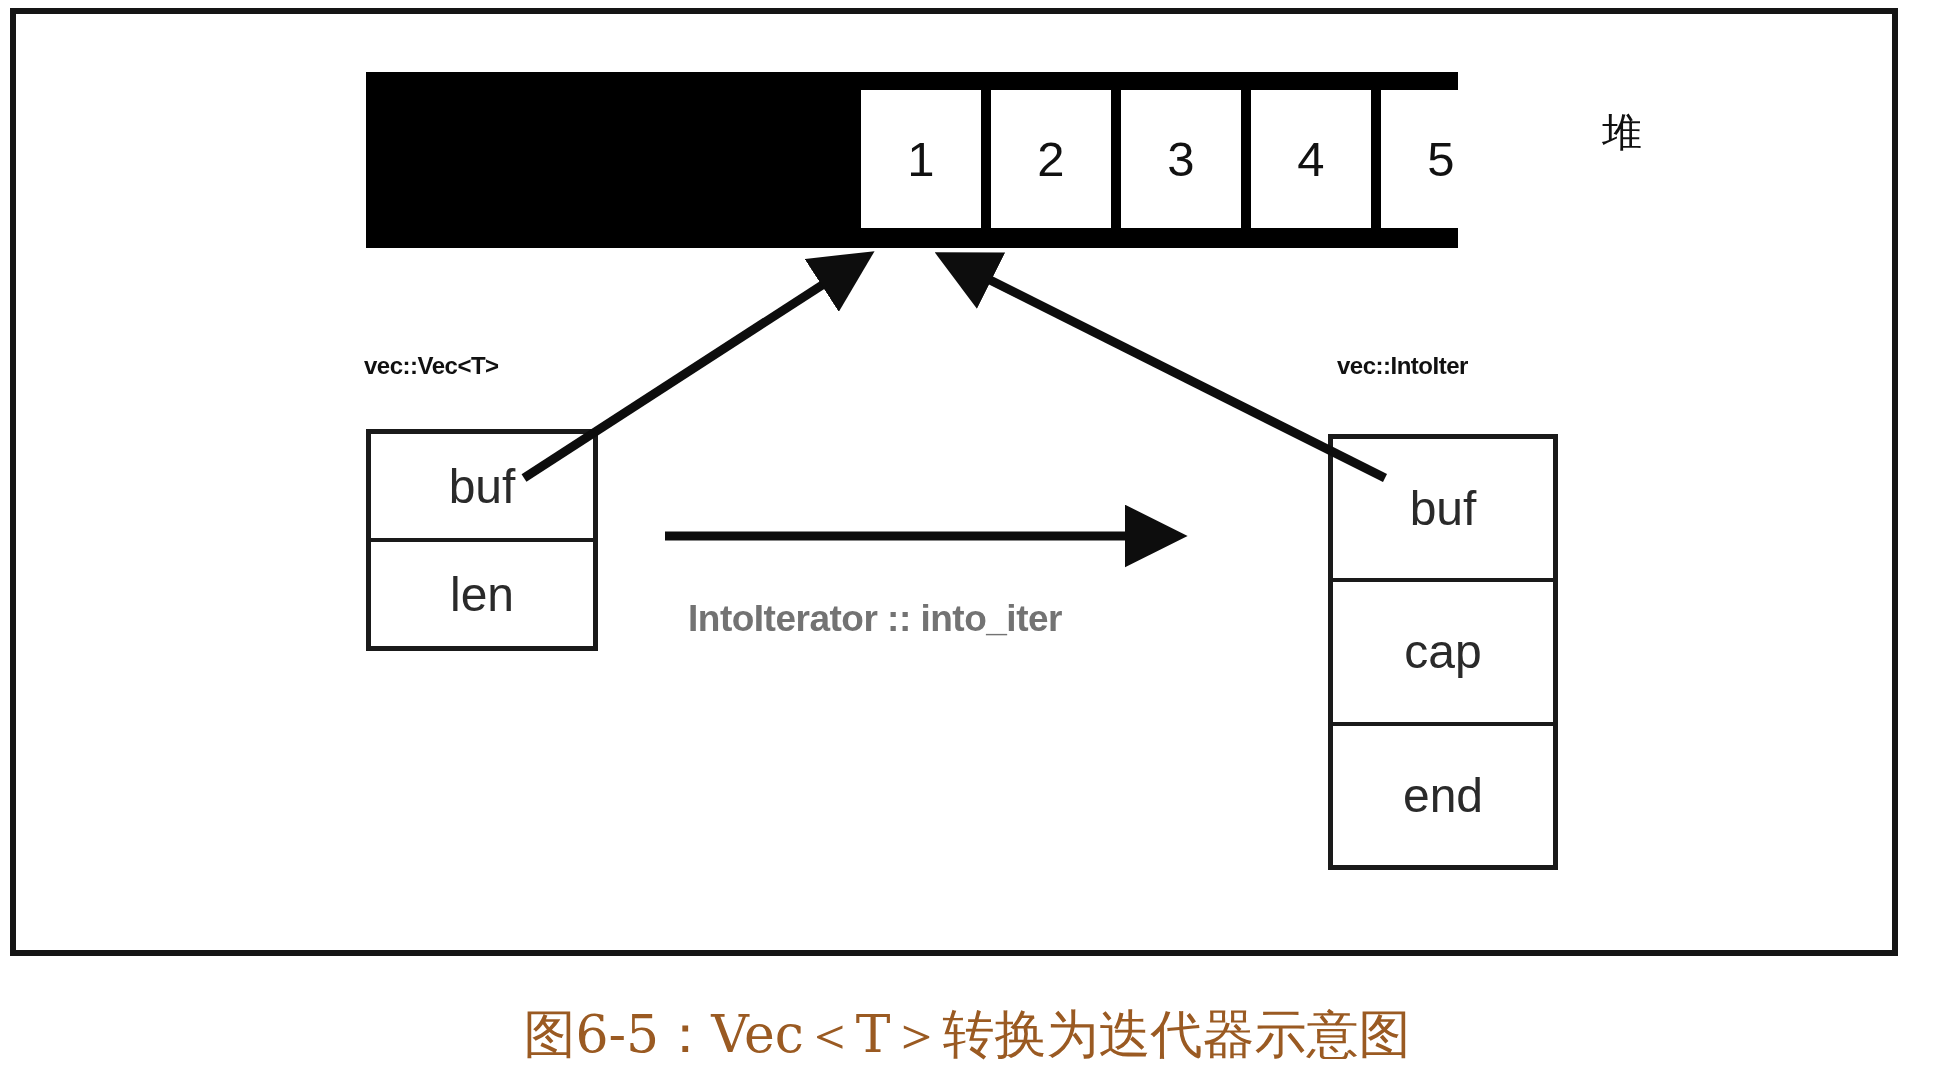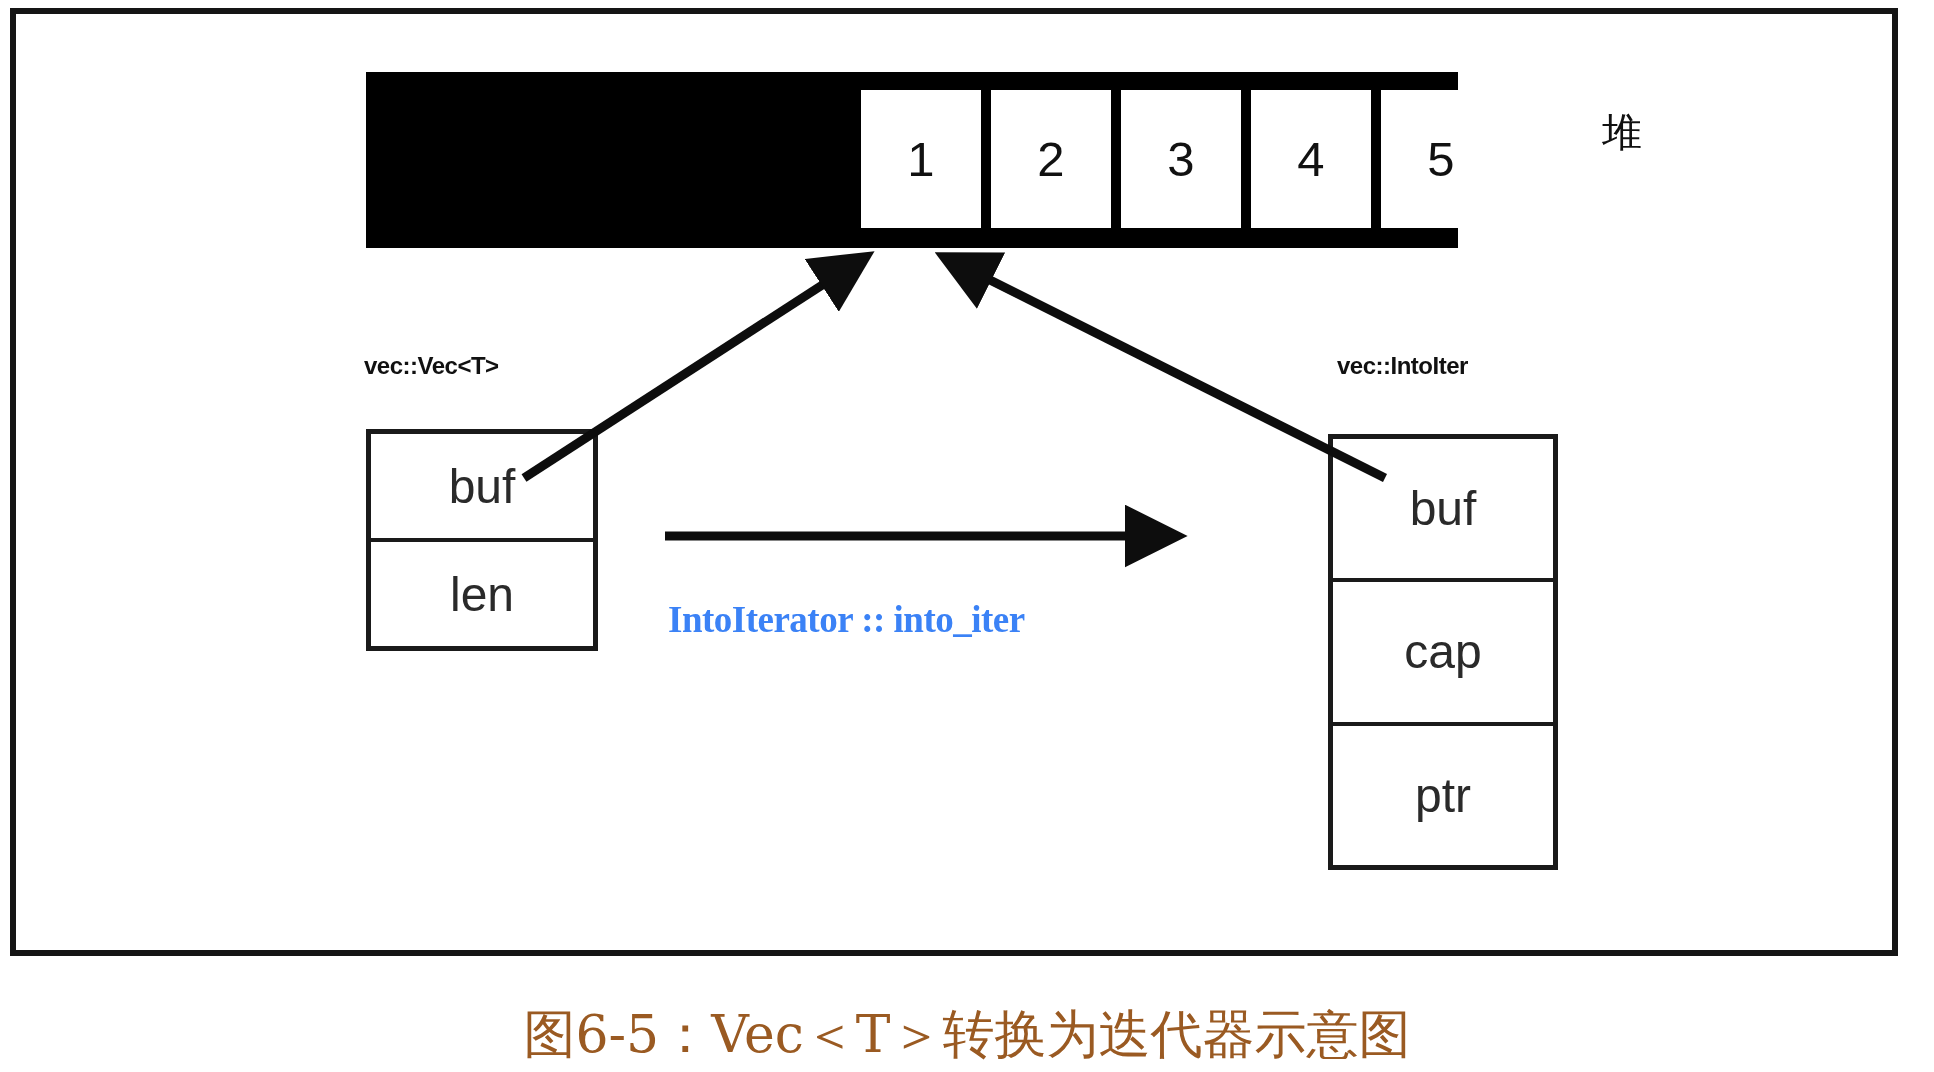--- a/index.html
+++ b/index.html
@@ -120,26 +120,26 @@
   .arrow-layer {
     position: absolute;
     left: 0; top: 0;
     width: 1934px;
     height: 1072px;
     pointer-events: none;
   }
 
   .mid-arrow-label {
     position: absolute;
-    left: 652px;
+    left: 672px;
     top: 584px;
-    font-family: Liberation Serif, serif;
+    font-family: Liberation Sans, sans-serif;
     font-weight: bold;
     font-size: 37px;
-    color: #3b82f6;
+    color: #737373;
     white-space: nowrap;
     letter-spacing: -0.5px;
   }
 
   
   .caption {
     position: absolute;
     left: 0;
     top: 1000px;
     width: 1934px;
@@ -172,21 +172,21 @@
     <div class="struct-title title-vec">vec::Vec&lt;T&gt;</div>
     <div class="struct-box box-vec">
       <div class="struct-row">buf</div>
       <div class="struct-row">len</div>
     </div>
 
     <div class="struct-title title-iter">vec::IntoIter</div>
     <div class="struct-box box-iter">
       <div class="struct-row">buf</div>
       <div class="struct-row">cap</div>
-      <div class="struct-row">ptr</div>
+      <div class="struct-row">end</div>
     </div>
 
     <div class="mid-arrow-label">IntoIterator :: into_iter</div>
   </div>
 
   <svg class="arrow-layer" viewBox="0 0 1934 1072">
     <defs>
       <marker id="ah" markerWidth="7" markerHeight="7" refX="5.6" refY="3.5" orient="auto" markerUnits="strokeWidth">
         <path d="M0,0 L7,3.5 L0,7 z" fill="#0d0d0d"></path>
       </marker>

